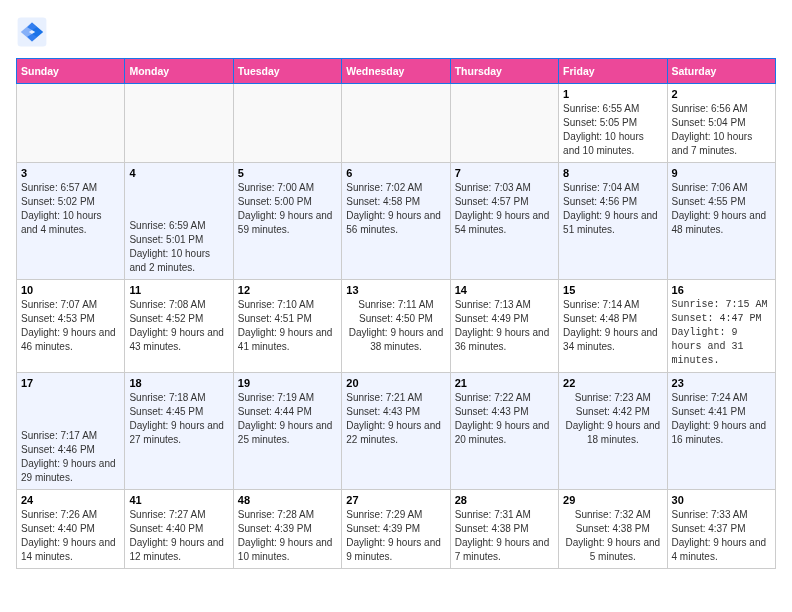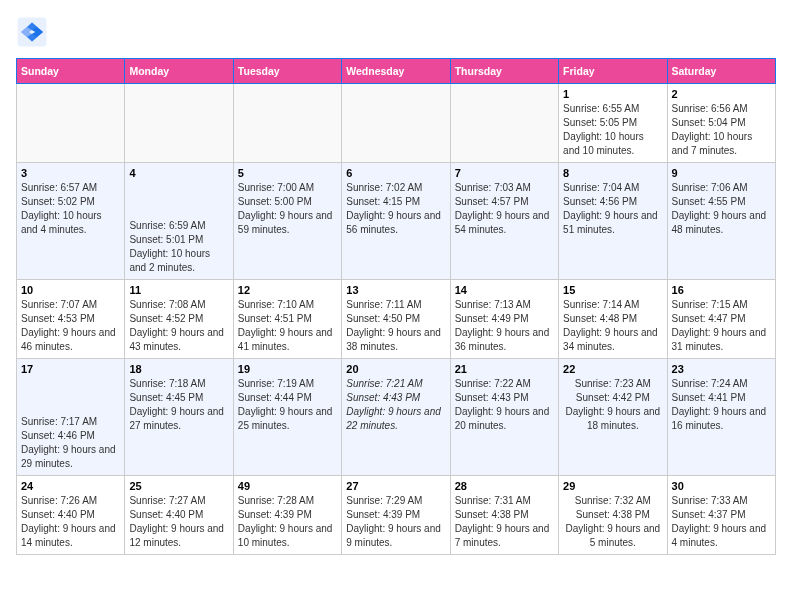--- a/index.html
+++ b/index.html
@@ -151,21 +151,21 @@
         </td>
         <td>
           <div class="day-number">5</div>
           <div class="day-info" style="white-space: pre-line;">Sunrise: 7:00 AM
 Sunset: 5:00 PM
 Daylight: 9 hours and 59 minutes.</div>
         </td>
         <td>
           <div class="day-number">6</div>
           <div class="day-info" style="white-space: pre-line;">Sunrise: 7:02 AM
-Sunset: 4:15 PM
+Sunset: 4:58 PM
 Daylight: 9 hours and 56 minutes.</div>
         </td>
         <td>
           <div class="day-number">7</div>
           <div class="day-info" style="white-space: pre-line;">Sunrise: 7:03 AM
 Sunset: 4:57 PM
 Daylight: 9 hours and 54 minutes.</div>
         </td>
         <td>
           <div class="day-number">8</div>
@@ -194,39 +194,39 @@
 Daylight: 9 hours and 43 minutes.</div>
         </td>
         <td>
           <div class="day-number">12</div>
           <div class="day-info" style="white-space: pre-line;">Sunrise: 7:10 AM
 Sunset: 4:51 PM
 Daylight: 9 hours and 41 minutes.</div>
         </td>
         <td>
           <div class="day-number">13</div>
-          <div class="day-info" style="white-space: pre-line;">Sunrise: 7:11 AM
+          <div class="day-info" style="white-space: pre-line; text-align: center;">Sunrise: 7:11 AM
 Sunset: 4:50 PM
 Daylight: 9 hours and 38 minutes.</div>
         </td>
         <td>
           <div class="day-number">14</div>
           <div class="day-info" style="white-space: pre-line;">Sunrise: 7:13 AM
 Sunset: 4:49 PM
 Daylight: 9 hours and 36 minutes.</div>
         </td>
         <td>
           <div class="day-number">15</div>
           <div class="day-info" style="white-space: pre-line;">Sunrise: 7:14 AM
 Sunset: 4:48 PM
 Daylight: 9 hours and 34 minutes.</div>
         </td>
         <td>
           <div class="day-number">16</div>
-          <div class="day-info" style="white-space: pre-line;">Sunrise: 7:15 AM
+          <div class="day-info" style="white-space: pre-line; font-family: Liberation Mono, monospace;">Sunrise: 7:15 AM
 Sunset: 4:47 PM
 Daylight: 9 hours and 31 minutes.</div>
         </td>
       </tr>
       <tr class="row-alt">
         <td>
           <div class="day-number">17</div>
           <div class="day-info" style="white-space: pre-line; margin-top: 40px;">Sunrise: 7:17 AM
 Sunset: 4:46 PM
 Daylight: 9 hours and 29 minutes.</div>
@@ -238,21 +238,21 @@
 Daylight: 9 hours and 27 minutes.</div>
         </td>
         <td>
           <div class="day-number">19</div>
           <div class="day-info" style="white-space: pre-line;">Sunrise: 7:19 AM
 Sunset: 4:44 PM
 Daylight: 9 hours and 25 minutes.</div>
         </td>
         <td>
           <div class="day-number">20</div>
-          <div class="day-info" style="white-space: pre-line; font-style: italic;">Sunrise: 7:21 AM
+          <div class="day-info" style="white-space: pre-line;">Sunrise: 7:21 AM
 Sunset: 4:43 PM
 Daylight: 9 hours and 22 minutes.</div>
         </td>
         <td>
           <div class="day-number">21</div>
           <div class="day-info" style="white-space: pre-line;">Sunrise: 7:22 AM
 Sunset: 4:43 PM
 Daylight: 9 hours and 20 minutes.</div>
         </td>
         <td>
@@ -269,27 +269,27 @@
         </td>
       </tr>
       <tr>
         <td>
           <div class="day-number">24</div>
           <div class="day-info" style="white-space: pre-line;">Sunrise: 7:26 AM
 Sunset: 4:40 PM
 Daylight: 9 hours and 14 minutes.</div>
         </td>
         <td>
-          <div class="day-number">25</div>
+          <div class="day-number">41</div>
           <div class="day-info" style="white-space: pre-line;">Sunrise: 7:27 AM
 Sunset: 4:40 PM
 Daylight: 9 hours and 12 minutes.</div>
         </td>
         <td>
-          <div class="day-number">49</div>
+          <div class="day-number">48</div>
           <div class="day-info" style="white-space: pre-line;">Sunrise: 7:28 AM
 Sunset: 4:39 PM
 Daylight: 9 hours and 10 minutes.</div>
         </td>
         <td>
           <div class="day-number">27</div>
           <div class="day-info" style="white-space: pre-line;">Sunrise: 7:29 AM
 Sunset: 4:39 PM
 Daylight: 9 hours and 9 minutes.</div>
         </td>

